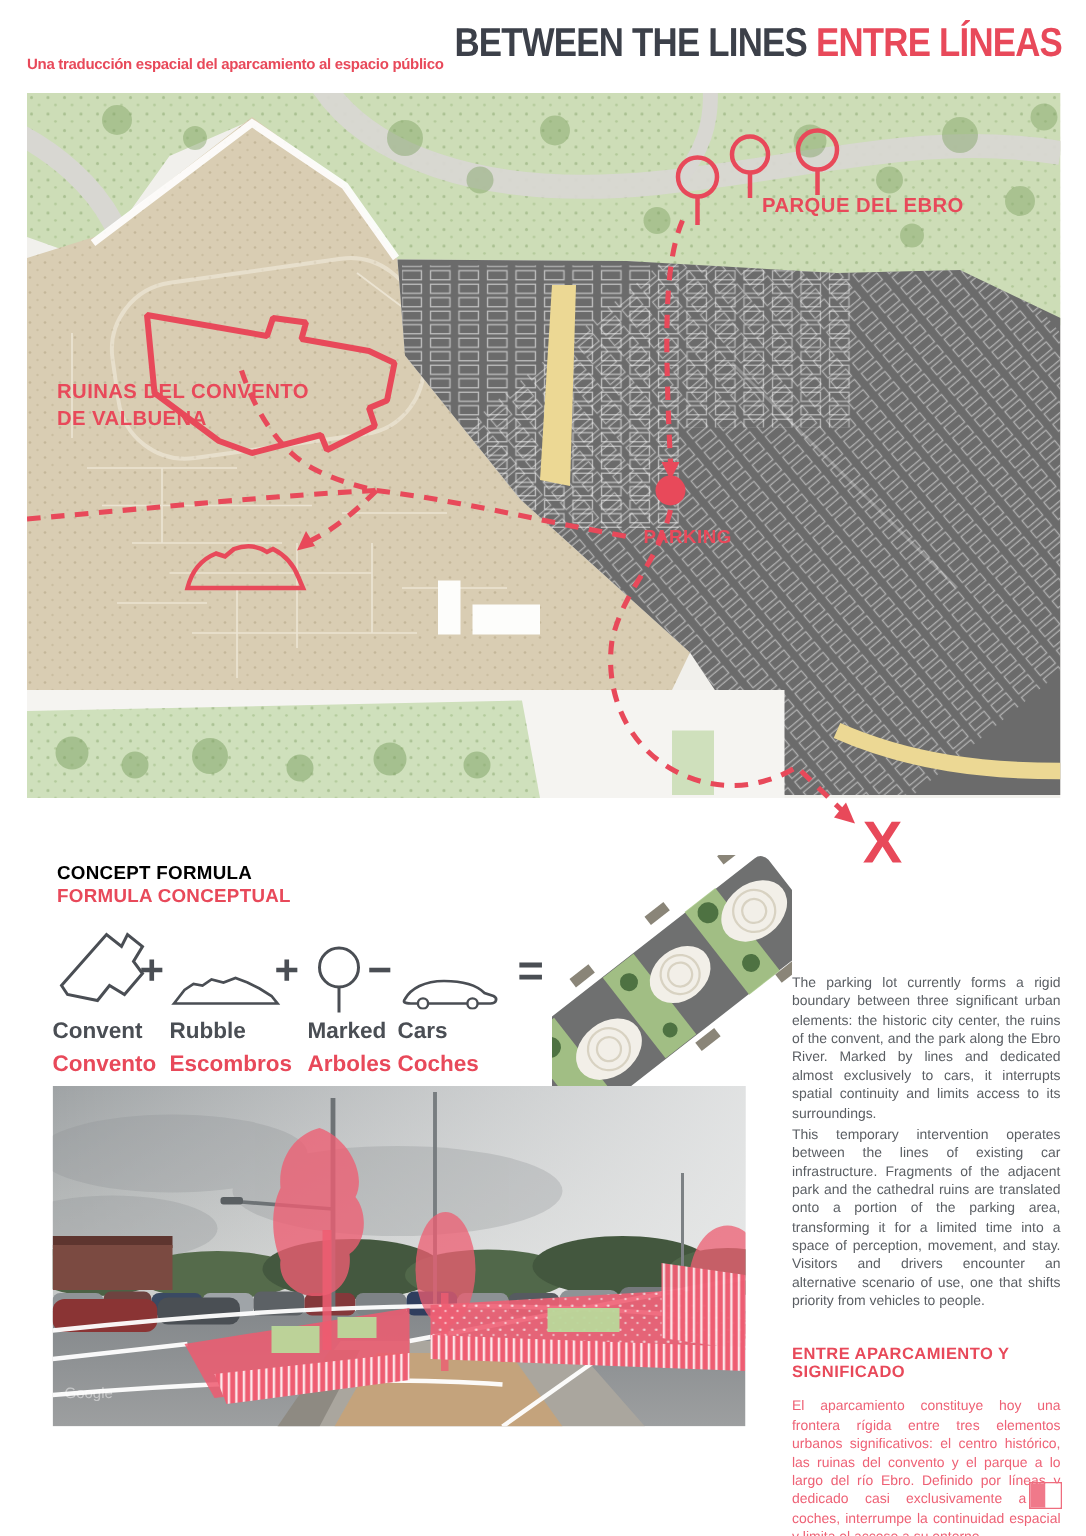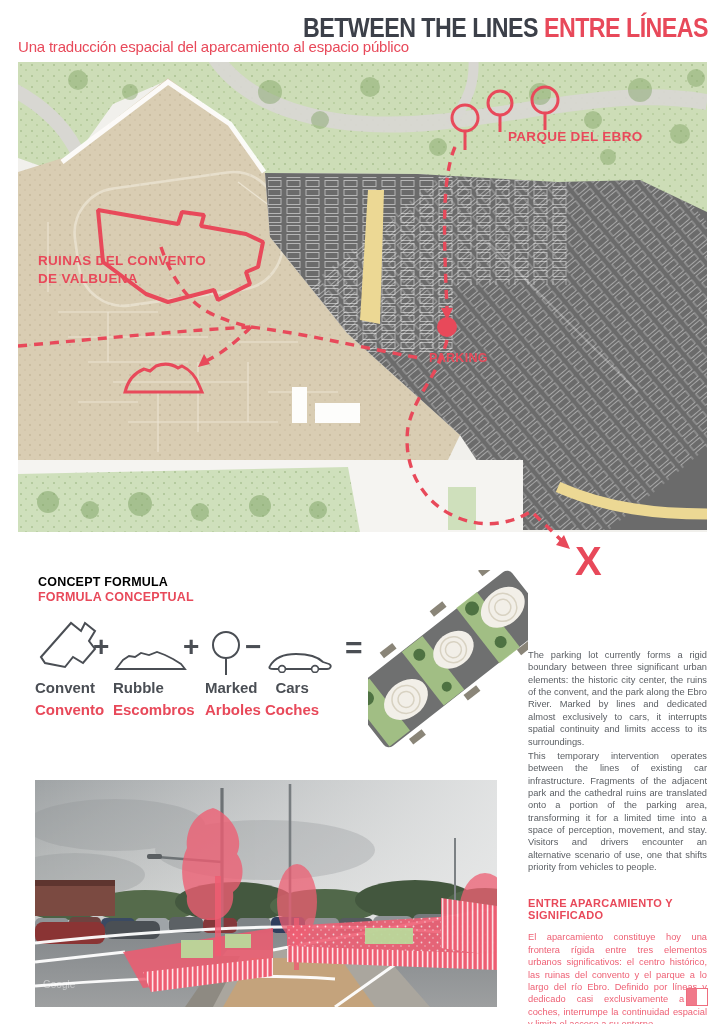--- a/index.html
+++ b/index.html
@@ -1,39 +1,39 @@
 <!DOCTYPE html>
 <html><head>
 <meta charset="utf-8">
 <style>
   html,body{margin:0;padding:0;background:#ffffff;}
   #page{position:relative;width:724px;height:1024px;background:#ffffff;overflow:hidden;
         font-family:"Liberation Sans","DejaVu Sans",sans-serif;}
   .abs{position:absolute;}
   
   .sub-en{left:18px;top:22px;font-size:13px;font-weight:bold;color:#3c4049;letter-spacing:-0.2px;}
-  .sub-es{left:18px;top:38px;font-size:15px;font-weight:normal;color:#e8495a;letter-spacing:-0.2px;}
+  .sub-es{left:18px;top:38px;font-size:10px;font-weight:bold;color:#e8495a;letter-spacing:-0.2px;}
   .big-title{right:16px;top:13px;font-size:27px;font-weight:bold;white-space:nowrap;
              transform:scaleX(0.86);transform-origin:right center;letter-spacing:-0.6px;}
   .big-title .en{color:#3c4049;} .big-title .es{color:#e8495a;}
   
   #formula{left:35px;top:573px;width:345px;height:135px;}
   .f-title-en{left:3px;top:2px;font-size:12.5px;font-weight:bold;color:#000000;letter-spacing:0.2px;}
   .f-title-es{left:3px;top:17px;font-size:12.5px;font-weight:bold;color:#e8495a;letter-spacing:0.2px;}
   .f-op{font-size:28px;font-weight:bold;color:#4a4e54;line-height:1;}
   .f-label{font-size:15px;font-weight:bold;line-height:1.45;}
   .f-label .en{color:#4a4e54;display:block;} .f-label .es{color:#e8495a;display:block;}
   
   #column{left:528px;top:649px;width:179px;}
   .col-head-en{font-size:11px;font-weight:bold;color:#3d4147;letter-spacing:0.4px;margin:0 0 10px 0;}
   .col-head-es{font-size:11px;font-weight:bold;color:#e8495a;letter-spacing:0.3px;margin:24px 0 10px 0;}
   #column p{font-size:9.3px;line-height:1.33;text-align:justify;margin:0 0 2px 0;}
   .p-en{color:#5a5e63;} .p-es{color:#ee6175;}
   
-  #photo{left:35px;top:780px;width:534px;height:227px;overflow:hidden;}
+  #photo{left:35px;top:724px;width:534px;height:227px;overflow:hidden;}
   #logo{left:686px;top:988px;width:20px;height:16px;border:1px solid #ef6d7e;display:flex;}
   #logo .l{width:50%;background:#f0798a;} #logo .r{width:50%;background:#ffffff;}
   svg text{font-family:"Liberation Sans","DejaVu Sans",sans-serif;}
 </style>
 </head>
 <body>
 
 <div id="page">
 
   <div class="abs sub-es">Una traducción espacial del aparcamiento al espacio público</div>
@@ -209,21 +209,21 @@
       <span class="es">Convento</span>
     </div>
     <div class="abs f-label" style="left:78px;top:104px;">
       <span class="en">Rubble</span>
       <span class="es">Escombros</span>
     </div>
     <div class="abs f-label" style="left:170px;top:104px;">
       <span class="en">Marked</span>
       <span class="es">Arboles</span>
     </div>
-    <div class="abs f-label" style="left:230px;top:104px;text-align:center;">
+    <div class="abs f-label" style="left:230px;top:104px;">
       <span class="en">Cars</span>
       <span class="es">Coches</span>
     </div>
   </div>
 
   <svg class="abs" style="left:368px;top:570px;" width="160" height="178" viewBox="0 0 160 178">
     <g transform="rotate(-38 80 89)">
       <rect x="-25" y="53" width="210" height="72" rx="8" fill="#6f7070" stroke="#ffffff" stroke-width="3"></rect>
       <rect x="-20" y="56" width="26" height="66" fill="#a6c786" opacity="0.9"></rect>
       <rect x="48" y="55" width="26" height="68" fill="#a6c786" opacity="0.9"></rect>

